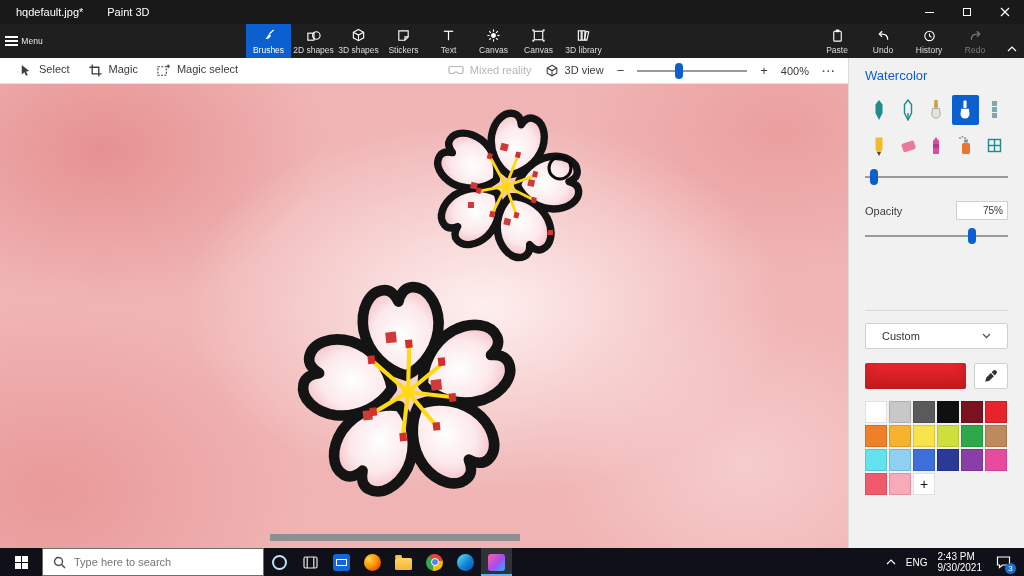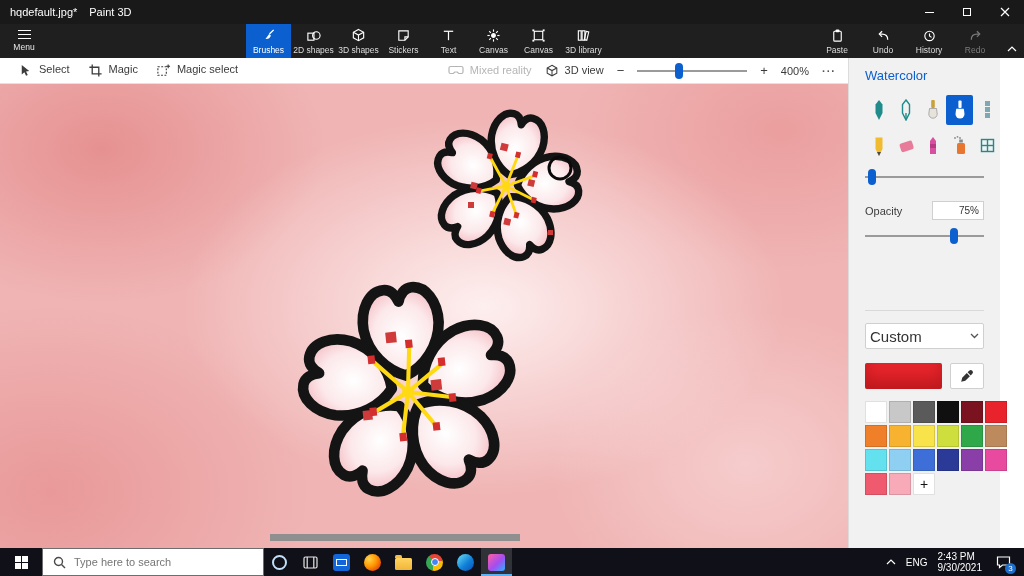--- a/index.html
+++ b/index.html
@@ -2,29 +2,29 @@
 <html><head>
 <meta charset="utf-8">
 <style>
 *{box-sizing:border-box;margin:0;padding:0}
 html,body{width:1024px;height:576px;overflow:hidden}
 body{font-family:"Liberation Sans",sans-serif;background:#000}
 .app{position:relative;width:1024px;height:576px;background:#fff;overflow:hidden}
 
 
 .titlebar{position:absolute;left:0;top:0;width:100%;height:24px;background:#191919;display:flex;align-items:center;color:#fff;font-size:11px}
-.title-text{margin-left:10px;display:flex;gap:12px}
+.title-text{margin-left:16px;display:flex;gap:24px}
 .win-controls{margin-left:auto;display:flex;height:100%}
 .win-btn{width:38px;display:flex;align-items:center;justify-content:center;cursor:default}
 .min-glyph{width:9px;height:1px;background:#fff}
 .max-glyph{width:8px;height:8px;border:1px solid #fff}
 
 
 .menubar{position:absolute;left:0;top:24px;width:100%;height:34px;background:#1f1f1f;color:#e8e8e8}
-.menu-btn{position:absolute;left:0;top:0;width:48px;height:34px;display:flex;flex-direction:column;align-items:center;justify-content:center;gap:3px;font-size:8.5px}
+.menu-btn{position:absolute;left:0;top:0;width:48px;height:34px;display:flex;flex-direction:row;align-items:center;justify-content:center;gap:3px;font-size:8.5px}
 .hamb{display:flex;flex-direction:column;gap:2.5px}
 .hamb i{display:block;width:13px;height:1.5px;background:#fff}
 .menu-tabs{position:absolute;left:246px;top:0;height:34px;display:flex}
 .menu-tab{width:45px;height:34px;display:flex;flex-direction:column;align-items:center;justify-content:center;gap:2px;font-size:8.5px;color:#ddd;white-space:nowrap}
 .menu-tab.active{background:#0b5fce;color:#fff}
 .menu-right{position:absolute;right:26px;top:0;height:34px;display:flex}
 .menu-right .menu-tab{width:46px}
 .menu-tab.disabled{color:#7b7b7b}
 .collapse{position:absolute;right:7px;top:14px}
 
@@ -44,30 +44,30 @@
 background-image:
  radial-gradient(ellipse 430px 270px at 57% 48%, rgba(255,244,244,.92) 0%, rgba(255,244,244,0) 70%),
  radial-gradient(ellipse 320px 220px at 12% 14%, rgba(222,116,116,.55) 0%, rgba(222,116,116,0) 70%),
  radial-gradient(ellipse 360px 260px at 6% 88%, rgba(226,126,126,.5) 0%, rgba(226,126,126,0) 72%),
  radial-gradient(ellipse 300px 200px at 92% 10%, rgba(230,138,138,.5) 0%, rgba(230,138,138,0) 70%),
  radial-gradient(ellipse 280px 220px at 88% 82%, rgba(250,220,220,.6) 0%, rgba(250,220,220,0) 70%)}
 .artwork{position:absolute;left:0;top:0}
 .h-scroll{position:absolute;left:270px;top:450px;width:250px;height:7px;background:#8f8f8f}
 
 
-.panel{position:absolute;left:848px;top:58px;width:152px;height:490px;background:#f1f1f1;border-left:1px solid #dcdcdc;padding:10px 16px}
+.panel{position:absolute;left:848px;top:58px;width:176px;height:490px;background:#f1f1f1;border-left:1px solid #dcdcdc;padding:10px 16px}
 .panel-title{color:#0b5fce;font-size:13px}
 .brush-grid{margin-top:12px;display:grid;grid-template-columns:repeat(5,1fr);row-gap:6px;justify-items:center}
 .brush-cell{width:27px;height:30px;display:flex;align-items:center;justify-content:center;border-radius:2px}
 .brush-cell.selected{background:#0b5fce}
 .param-row{margin-top:16px;display:flex;align-items:center;justify-content:space-between;font-size:11px;color:#3c3c3c}
 .val-input{width:52px;height:19px;border:1px solid #cfcfcf;background:#fff;font-size:10px;text-align:right;padding-right:4px;font-family:inherit;color:#333}
 .pslider{position:relative;height:16px;margin-top:8px}
 .panel-divider{margin-top:66px;height:1px;background:#d9d9d9}
-.custom-dd{margin-top:12px;height:26px;background:#fff;border:1px solid #cfcfcf;border-radius:2px;display:flex;align-items:center;justify-content:space-between;padding:0 4px;font-size:15px;color:#333}
+.custom-dd{margin-top:12px;height:26px;background:#fff;border:1px solid #cfcfcf;border-radius:2px;display:flex;align-items:center;justify-content:space-between;padding:0 16px;font-size:11px;color:#333}
 .color-row{margin-top:14px;display:flex;gap:8px}
 .current-color{flex:1;height:26px;border-radius:2px;box-shadow:inset 0 -10px 16px rgba(110,0,0,.35)}
 .dropper-btn{width:34px;height:26px;background:#fff;border:1px solid #cfcfcf;border-radius:2px;display:flex;align-items:center;justify-content:center}
 .palette{margin-top:12px;display:grid;grid-template-columns:repeat(6,22px);gap:2px}
 .swatch{width:22px;height:22px;border:1px solid rgba(0,0,0,.12)}
 .add-color{width:22px;height:22px;background:#fff;border:1px solid rgba(0,0,0,.12);display:flex;align-items:center;justify-content:center;font-size:14px;color:#111}
 
 
 .taskbar{position:absolute;left:0;top:548px;width:100%;height:28px;background:#101018;display:flex;align-items:center;color:#fff}
 .start-btn{width:42px;height:100%;display:flex;align-items:center;justify-content:center}

